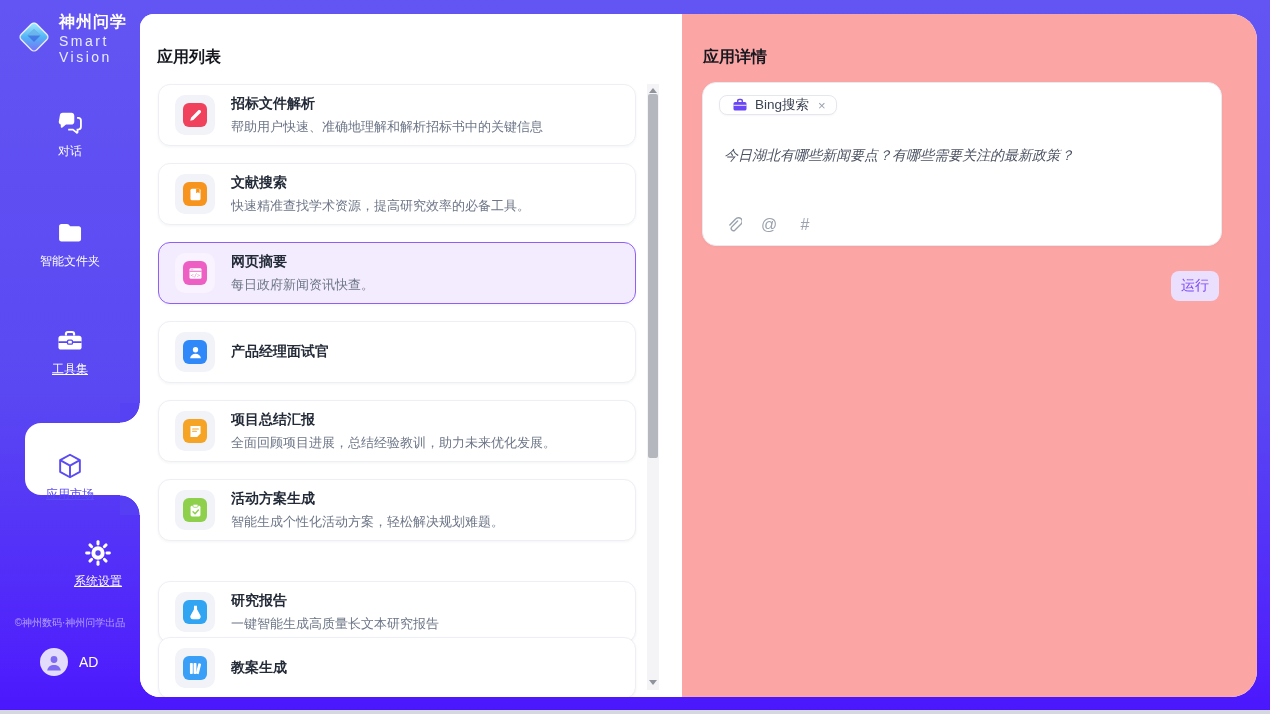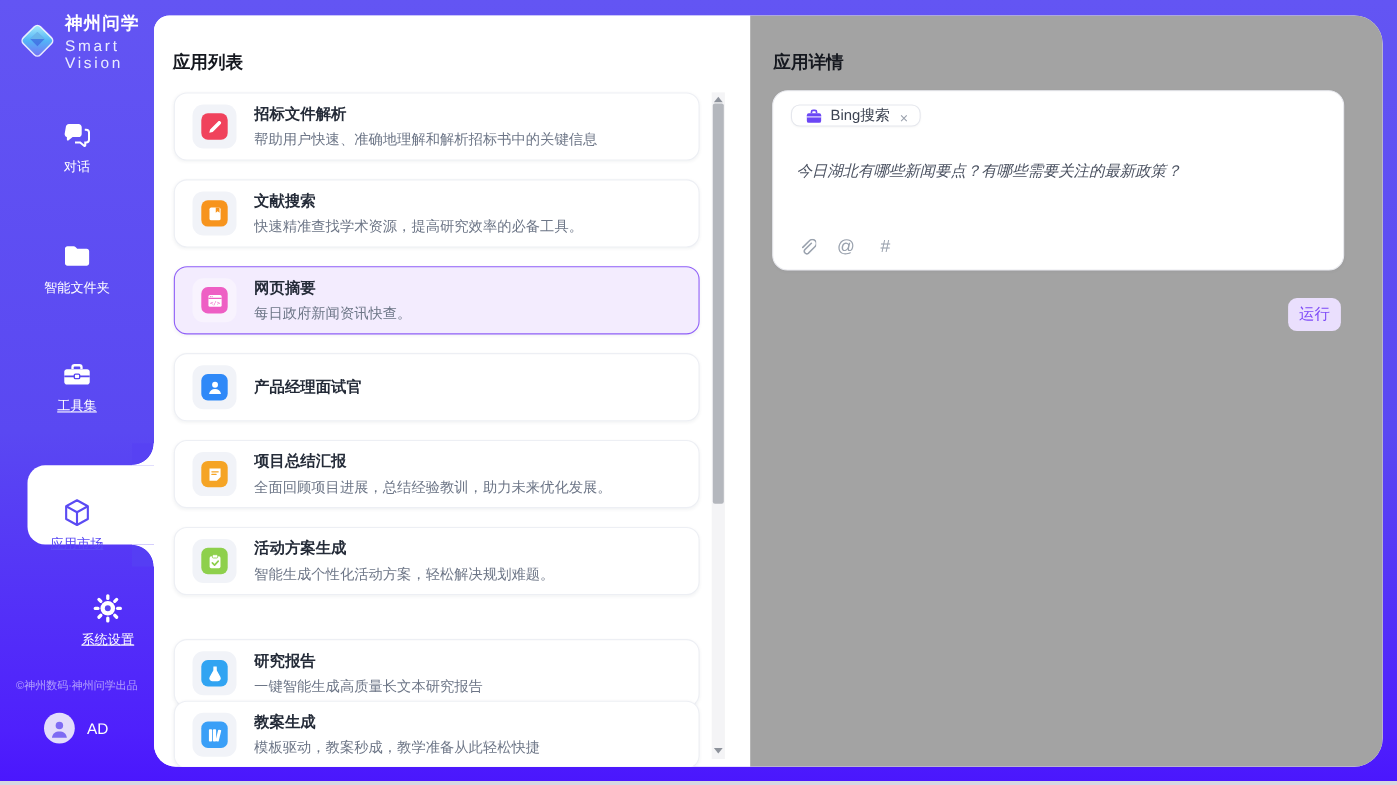--- a/index.html
+++ b/index.html
@@ -28,21 +28,21 @@
   .wing-b{bottom:-20px;background:radial-gradient(circle 20px at 0 100%,#553ef4 0 19.2px,#fff 19.9px);}
   .user-row{position:absolute;left:40px;top:648px;display:flex;align-items:center;gap:11px;cursor:pointer;}
   .avatar{width:28px;height:28px;border-radius:50%;background:#e3ddfb;position:relative;overflow:hidden;flex:0 0 auto;}
   .avatar svg{position:absolute;left:4px;top:4px;width:20px;height:20px;}
   .user-name{color:#fff;font-size:14px;}
   .side-footer{position:absolute;left:0;bottom:8px;width:140px;text-align:center;color:rgba(255,255,255,.55);font-size:10px;white-space:nowrap;}
   
   .main{position:absolute;left:140px;top:14px;width:1117px;height:683px;background:#fff;
         border-radius:14px 26px 26px 20px;overflow:hidden;display:flex;}
   .list-panel{position:relative;width:542px;background:#fff;flex:0 0 auto;}
-  .detail-panel{position:relative;flex:1;background:#a3a3a3;}
+  .detail-panel{position:relative;flex:1;background:#fca5a5;}
   .panel-title{position:absolute;top:33px;font-size:16px;font-weight:bold;color:#15181f;}
   .list-panel .panel-title{left:17px;}
   .detail-panel .panel-title{left:21px;}
   
   .app-item{position:absolute;left:18px;width:478px;height:62px;background:#fff;border:1px solid #edeff4;
             border-radius:12px;box-shadow:0 1px 3px rgba(20,30,60,.05);display:flex;align-items:center;
             padding-left:16px;box-sizing:border-box;cursor:pointer;}
   .app-item.selected{background:#f3ecfe;border:1px solid #8f5ff8;}
   .app-icon{width:40px;height:40px;background:#f1f3f8;border-radius:10px;display:flex;align-items:center;justify-content:center;flex:0 0 auto;}
   .app-item.selected .app-icon{background:#f8f3fe;}
@@ -55,21 +55,21 @@
   .scrollbar{position:absolute;left:507px;top:70px;width:12px;height:606px;background:#f4f4f6;}
   .sb-btn{position:absolute;left:0;width:12px;height:12px;display:flex;align-items:center;justify-content:center;cursor:pointer;}
   .sb-up{top:0;}
   .sb-down{top:592px;}
   .tri-up{width:0;height:0;border-left:4px solid transparent;border-right:4px solid transparent;border-bottom:5px solid #8e939c;}
   .tri-down{width:0;height:0;border-left:4px solid transparent;border-right:4px solid transparent;border-top:5px solid #8e939c;}
   .sb-thumb{position:absolute;left:1px;top:10px;width:10px;height:364px;background:#b4b7bd;border-radius:2px;cursor:pointer;}
   
   .detail-card{position:absolute;left:20px;top:68px;width:520px;height:164px;background:#fff;
                border:1px solid #e9eaef;border-radius:14px;box-sizing:border-box;box-shadow:0 1px 3px rgba(20,30,60,.03);}
-  .tool-tag{position:absolute;left:16px;top:12px;height:20px;display:inline-flex;align-items:flex-end;gap:7px;
+  .tool-tag{position:absolute;left:16px;top:12px;height:20px;display:inline-flex;align-items:center;gap:7px;
             padding:0 10px 0 12px;background:#fff;border:1px solid #e5e7ed;border-radius:8px;
             box-shadow:0 1px 2px rgba(0,0,0,.04);cursor:pointer;box-sizing:border-box;}
   .tool-tag svg{width:16px;height:16px;}
   .tag-label{font-size:13.5px;color:#3c4352;}
   .tag-close{font-size:13px;color:#9aa1ad;margin-left:2px;cursor:pointer;line-height:1;}
   .prompt-text{position:absolute;left:21px;top:62px;right:20px;font-size:14px;color:#4a5160;line-height:20px;cursor:text;font-style:italic;}
   .composer-icons{position:absolute;left:20px;top:132px;display:flex;gap:16px;align-items:center;color:#9aa2ae;}
   .comp-ic{width:20px;height:20px;display:flex;align-items:center;justify-content:center;cursor:pointer;}
   .comp-ic svg{width:17px;height:17px;}
   .txt-ic{font-size:16px;color:#9aa2ae;font-weight:400;}
@@ -285,21 +285,20 @@
                 <g fill="#fff">
                   <rect x="1.8" y="1.8" width="2.7" height="10.4" rx=".7"></rect>
                   <rect x="5.2" y="1.8" width="2.7" height="10.4" rx=".7"></rect>
                   <rect x="8.5" y="2.2" width="2.7" height="10" rx=".7" transform="rotate(14 9.8 7.2)"></rect>
                 </g>
               </svg>
             </span>
           </div>
     <div class="app-text">
       <div class="app-title">教案生成</div>
-      <div class="app-desc">模板驱动，教案秒成，教学准备从此轻松快捷</div>
     </div>
   </div>
       </div>
     <div class="scrollbar">
       <div class="sb-btn sb-up">
           <div class="tri-up"></div>
         </div>
       <div class="sb-thumb"></div>
       <div class="sb-btn sb-down">
           <div class="tri-down"></div>

